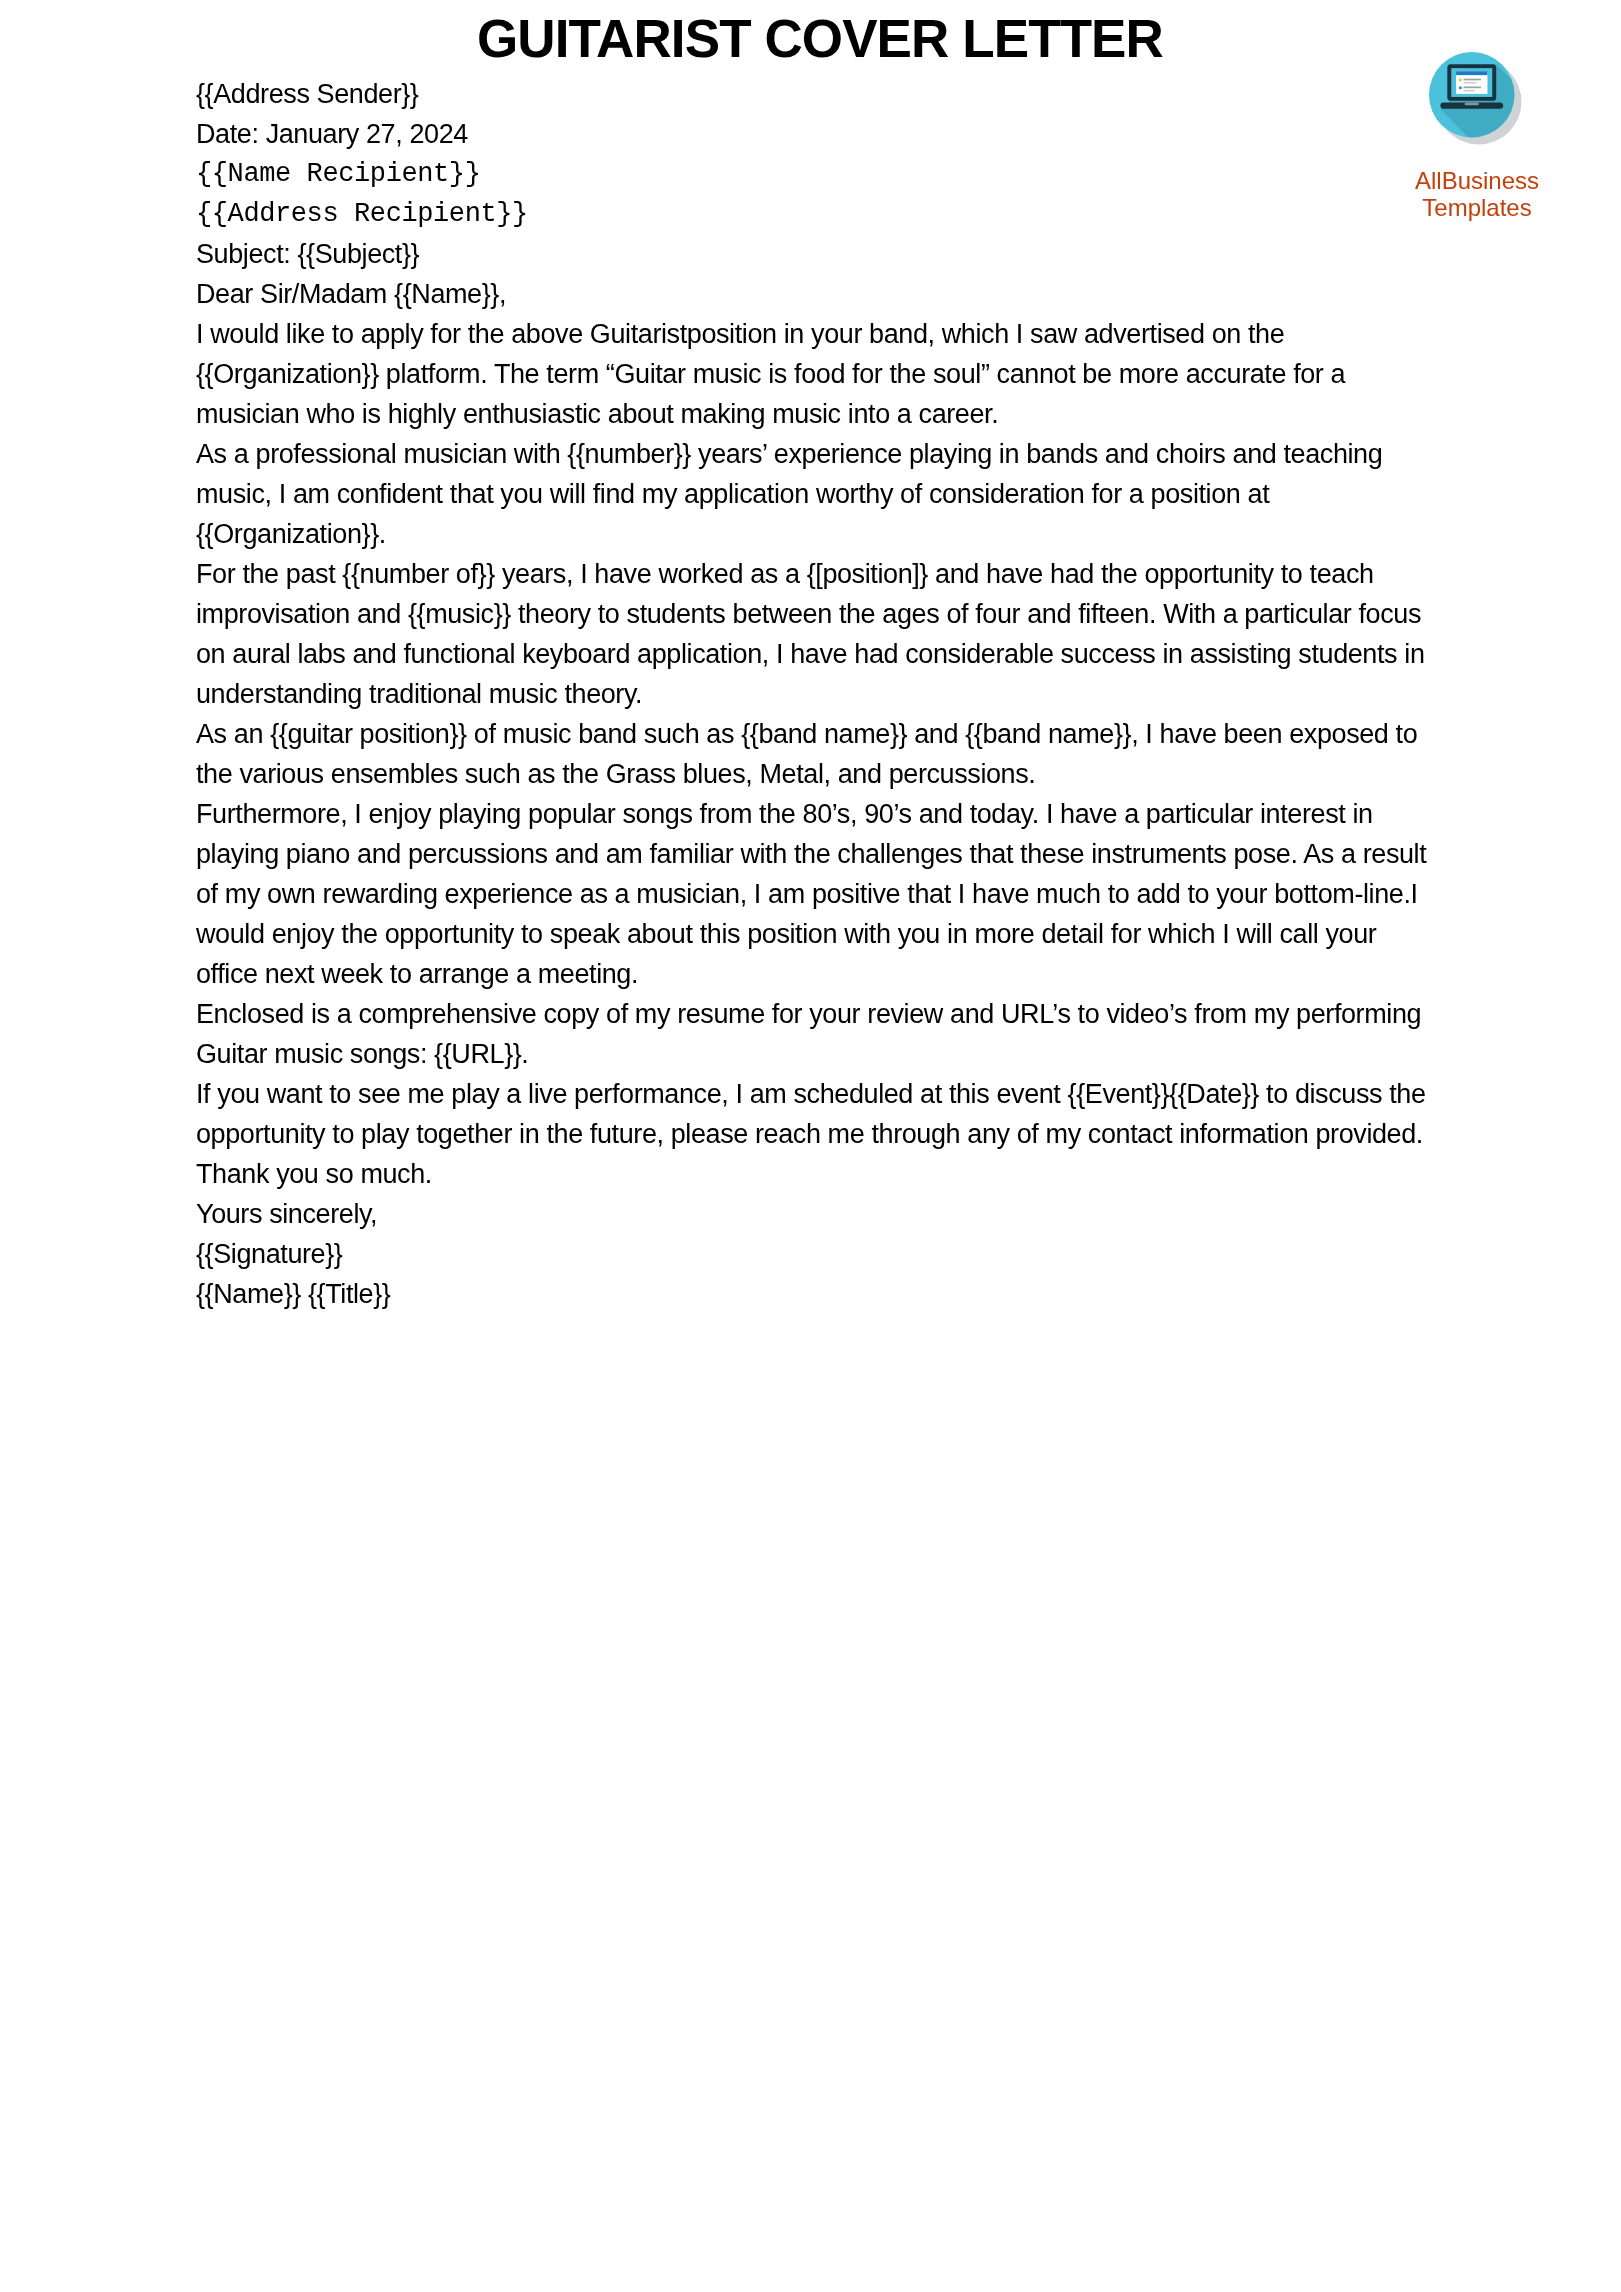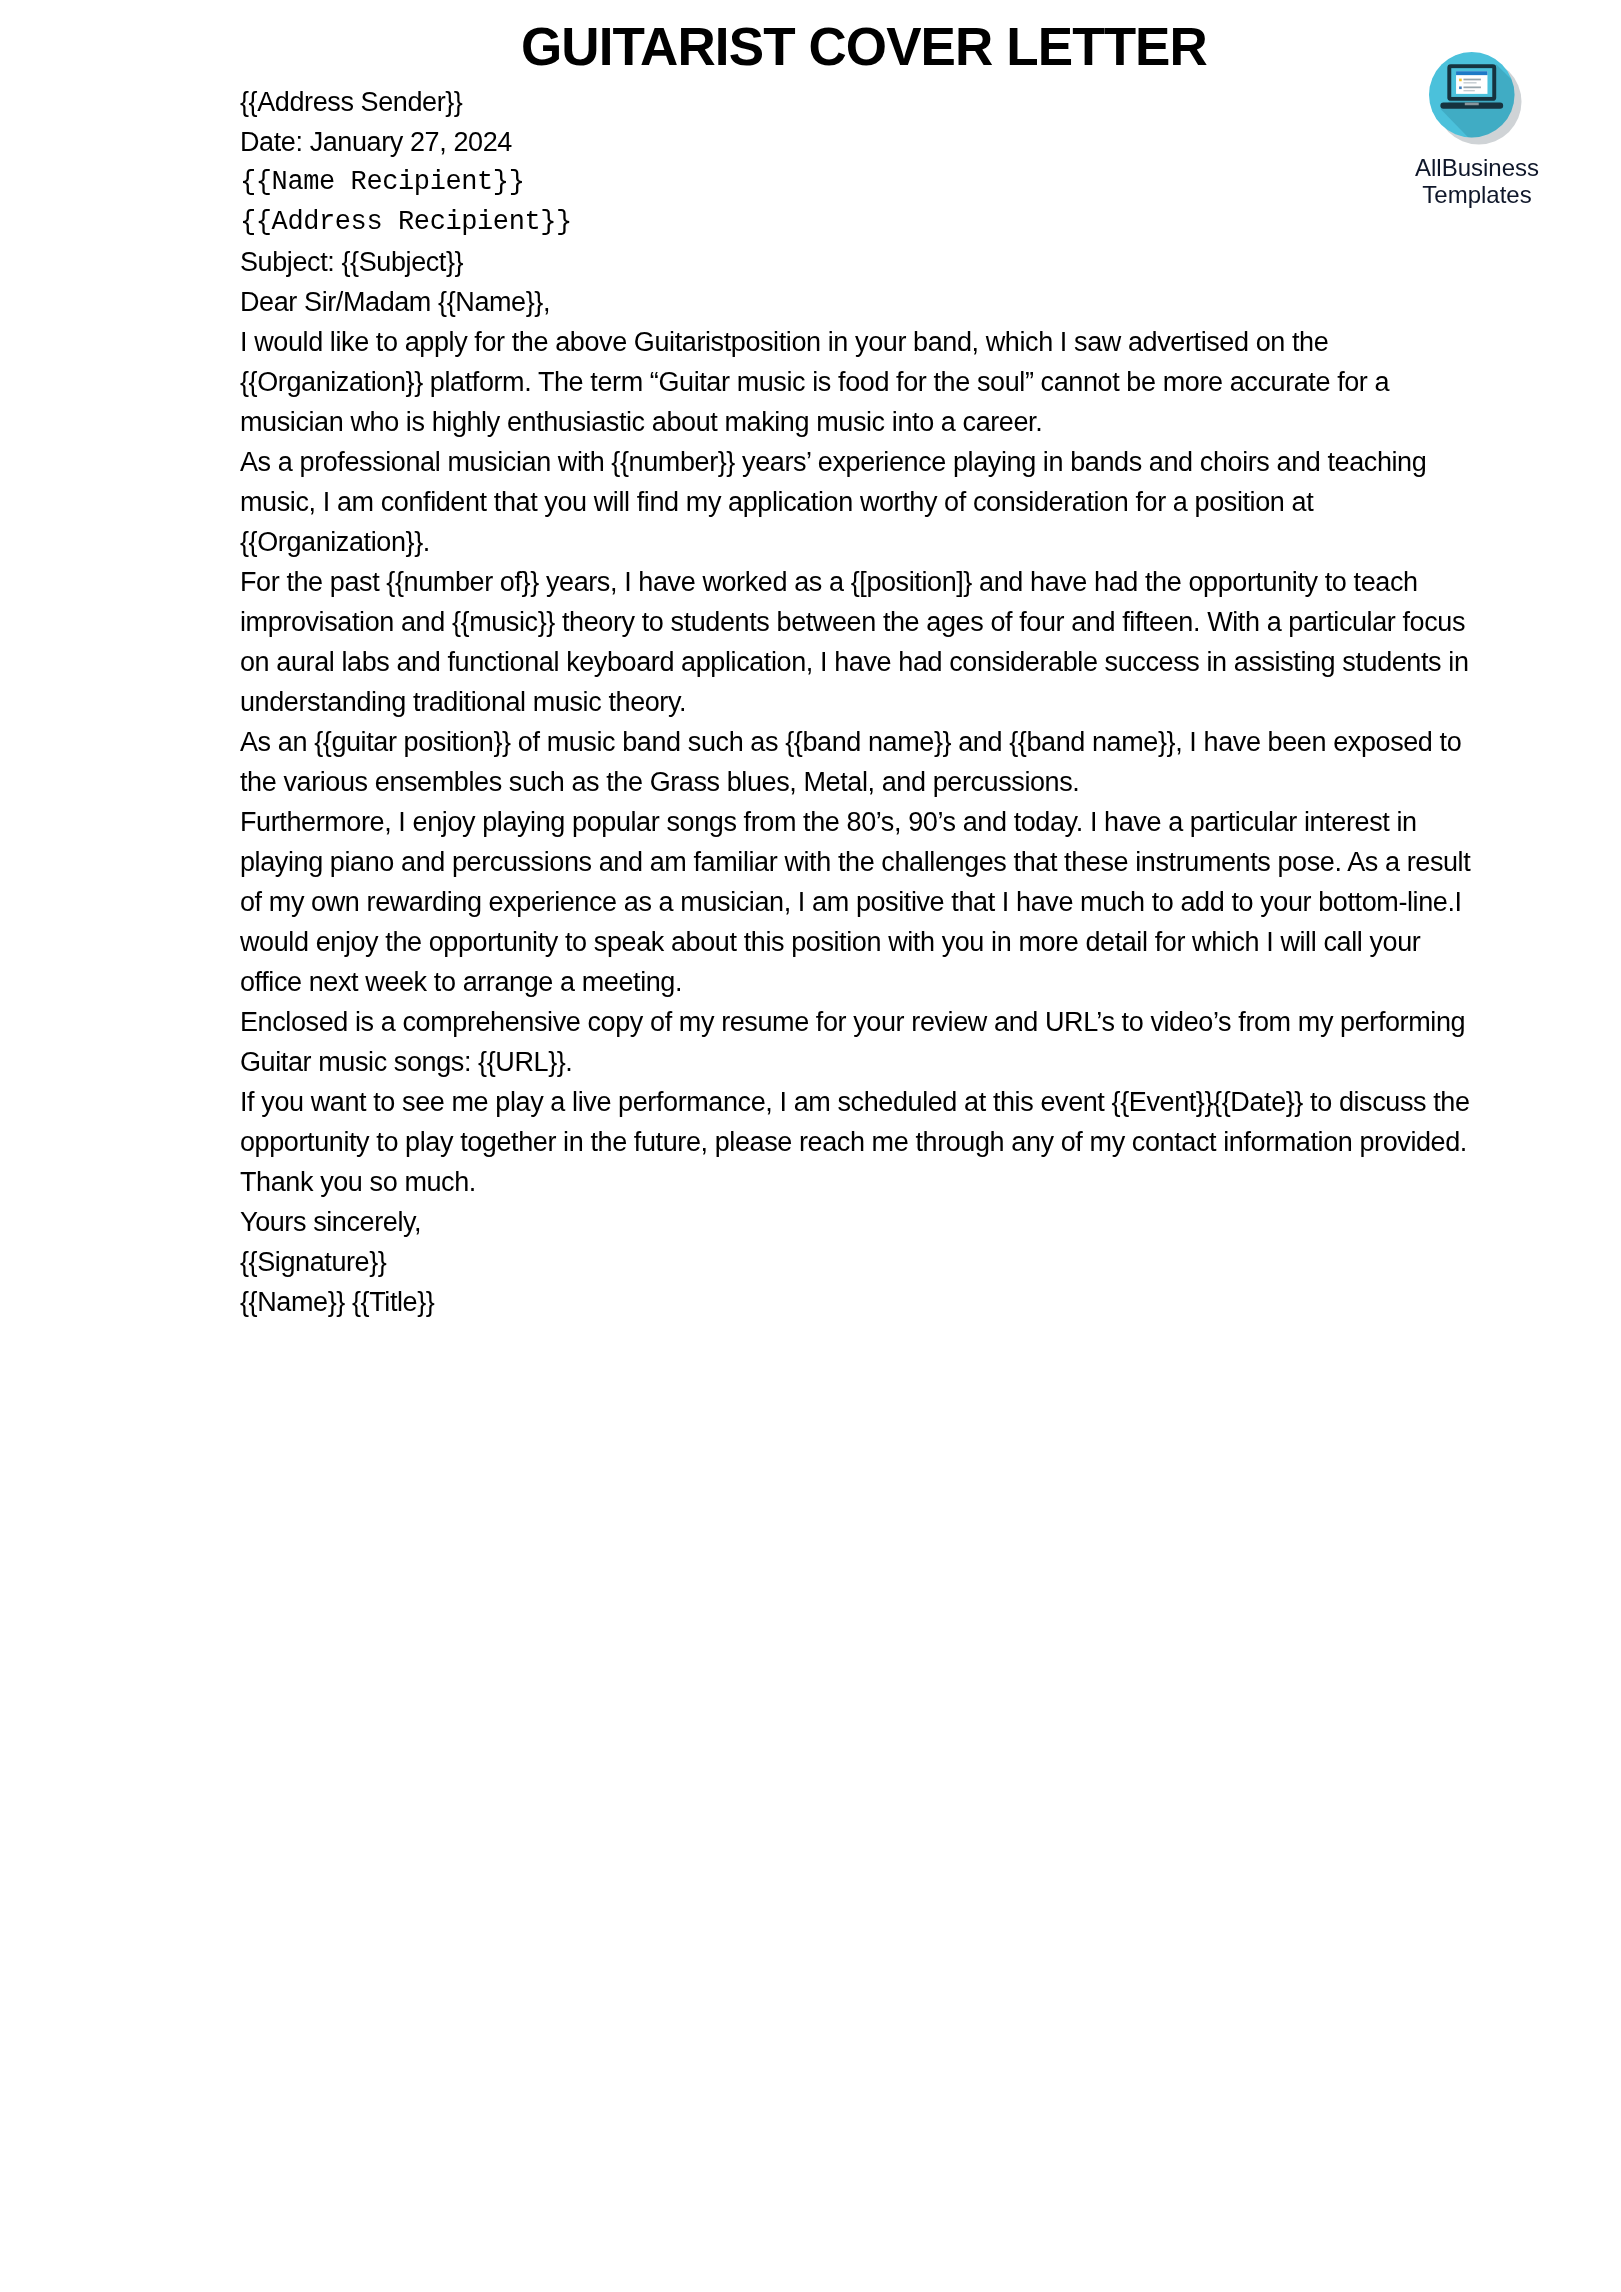--- a/index.html
+++ b/index.html
@@ -25,37 +25,36 @@
     width: 160px;
     text-align: center;
   }
   .logo-badge {
     display: block;
     margin: 0 auto;
     width: 96px;
     height: 96px;
   }
   .brand-text {
-    margin-top: 6px;
+    margin-top: 19px;
     font-size: 24px;
     line-height: 27px;
-    color: #0f172a;
+    color: #c2410c;
     letter-spacing: 0;
   }
 
   
   .letter {
     position: absolute;
     left: 196px;
-    top: 12px;
+    top: 4px;
     width: 1248px;
     font-size: 27px;
     line-height: 40px;
     letter-spacing: -0.4px;
-    margin-left: 44px;
   }
   .letter p, .letter h1, .letter div.block {
     margin: 0;
     padding: 0;
   }
   .title {
     margin-top: 223px;
     text-align: center;
     font-size: 53px;
     line-height: 70px;

